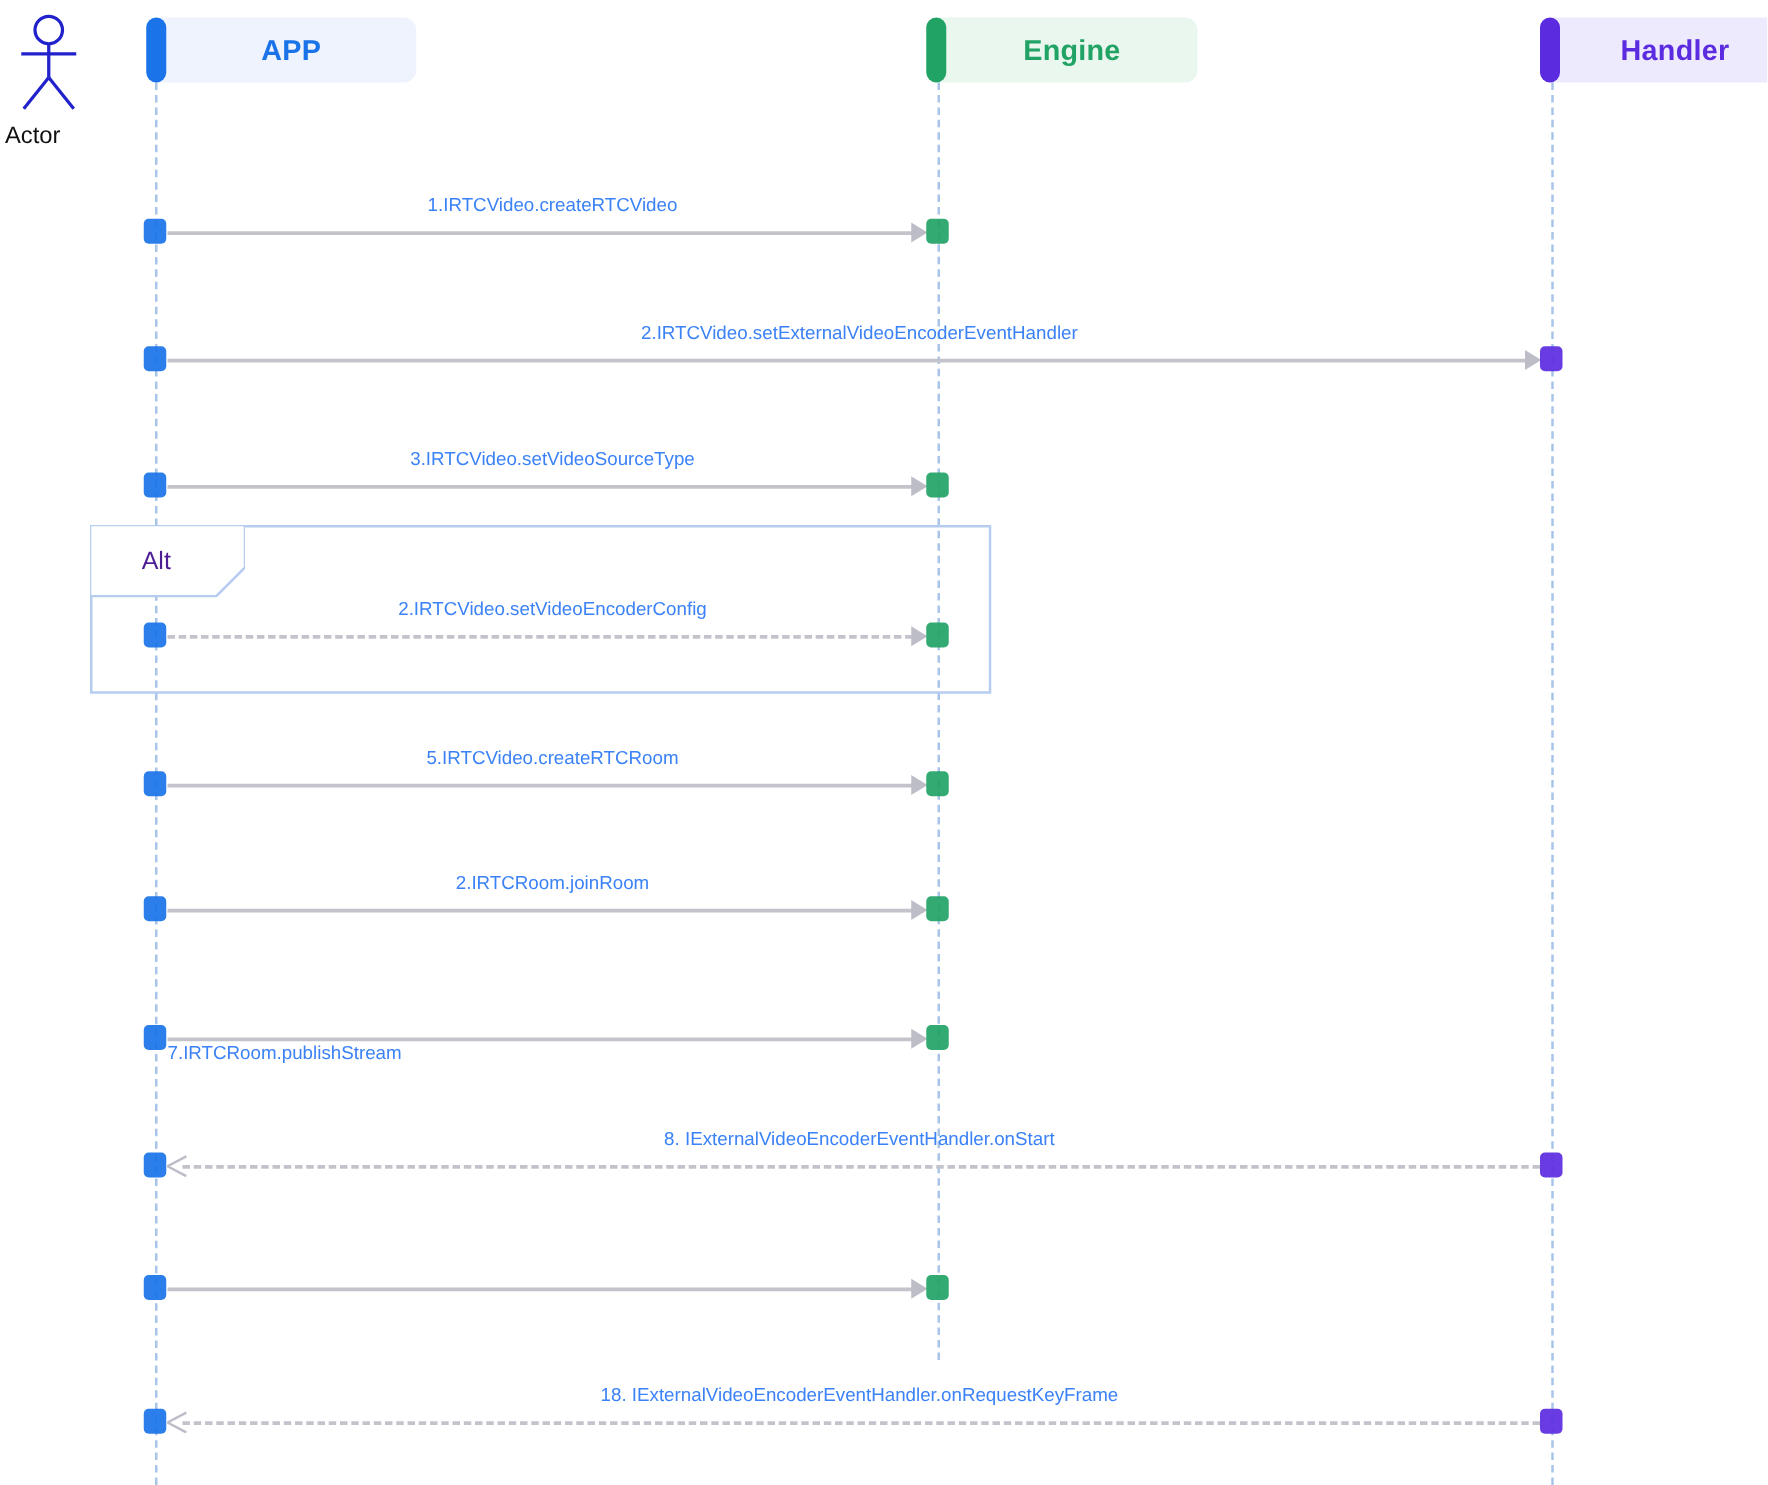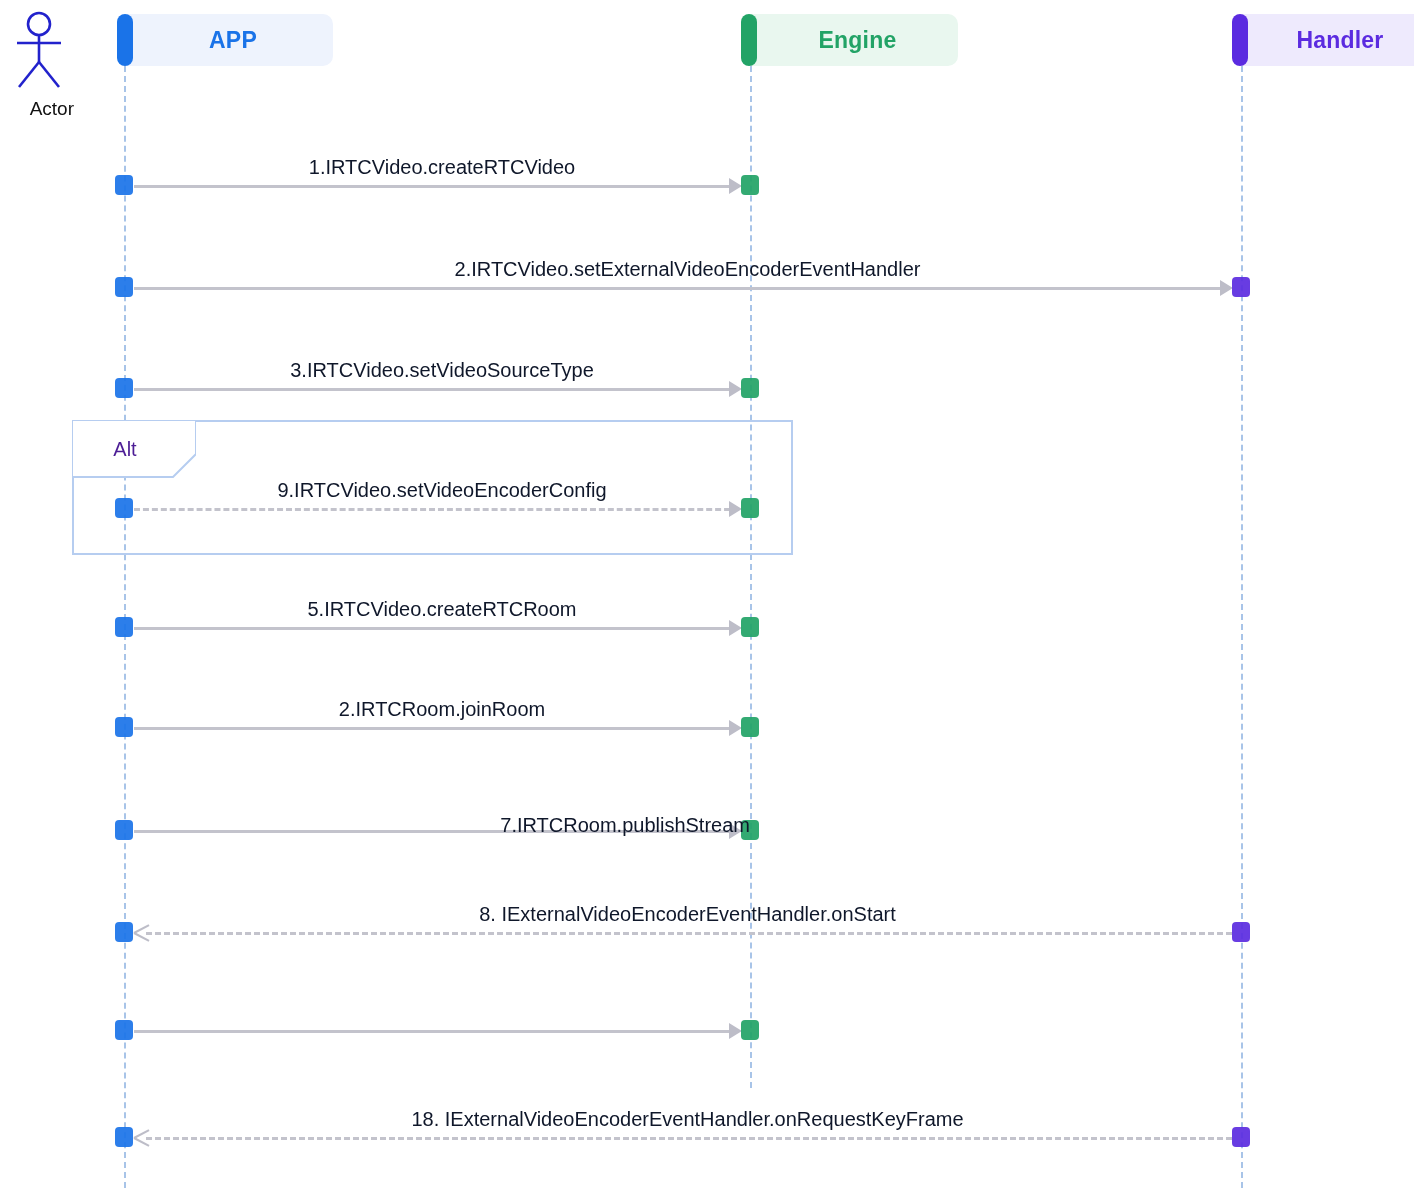--- a/index.html
+++ b/index.html
@@ -19,21 +19,21 @@
   
   .actor-wrap {
     position: absolute;
     left: 4px; top: 10px;
     width: 70px; height: 105px;
   }
   .actor-label {
     position: absolute;
     left: 0; top: 88px;
     width: 70px;
-    text-align: right;
+    text-align: left;
     font-size: 19px;
     color: #111111;
     font-family: "Liberation Sans", sans-serif;
     white-space: nowrap;
   }
 
   
   .p-head {
     position: absolute;
     top: 14px;
@@ -83,22 +83,22 @@
     position: absolute;
     height: 0;
     border-top: 3px solid #c3c3cc;
     z-index: 1;
   }
   .msg-line.dashed {
     border-top: 3px dashed #c3c3cc;
   }
   .msg-label {
     position: absolute;
-    font-size: 20px;
-    color: #0f172a;
+    font-size: 15px;
+    color: #3b82f6;
     white-space: nowrap;
     text-align: center;
     z-index: 4;
   }
   .arrow-right {
     position: absolute;
     width: 0; height: 0;
     border-top: 8px solid transparent;
     border-bottom: 8px solid transparent;
     border-left: 13px solid #bdbdc8;
@@ -198,39 +198,39 @@
   <div class="arrow-right" style="left:1220px; top:280px;"></div>
   <div class="act" style="left:115px; top:277px; background:#1a73e8;"></div>
   <div class="act" style="left:1232px; top:277px; background:#5b2be0;"></div>
 
   <div class="msg-label" style="left:134px; top:359px; width:616px; text-align:center;">3.IRTCVideo.setVideoSourceType</div>
   <div class="msg-line" style="left:134px; top:388px; width:605px;"></div>
   <div class="arrow-right" style="left:729px; top:381px;"></div>
   <div class="act" style="left:115px; top:378px; background:#1a73e8;"></div>
   <div class="act" style="left:741px; top:378px; background:#22a366;"></div>
 
-  <div class="msg-label" style="left:134px; top:479px; width:616px; text-align:center;">9.IRTCVideo.setVideoEncoderConfig</div>
+  <div class="msg-label" style="left:134px; top:479px; width:616px; text-align:center;">2.IRTCVideo.setVideoEncoderConfig</div>
   <div class="msg-line dashed" style="left:134px; top:508px; width:605px;"></div>
   <div class="arrow-right" style="left:729px; top:501px;"></div>
   <div class="act" style="left:115px; top:498px; background:#1a73e8;"></div>
   <div class="act" style="left:741px; top:498px; background:#22a366;"></div>
 
   <div class="msg-label" style="left:134px; top:598px; width:616px; text-align:center;">5.IRTCVideo.createRTCRoom</div>
   <div class="msg-line" style="left:134px; top:627px; width:605px;"></div>
   <div class="arrow-right" style="left:729px; top:620px;"></div>
   <div class="act" style="left:115px; top:617px; background:#1a73e8;"></div>
   <div class="act" style="left:741px; top:617px; background:#22a366;"></div>
 
   <div class="msg-label" style="left:134px; top:698px; width:616px; text-align:center;">2.IRTCRoom.joinRoom</div>
   <div class="msg-line" style="left:134px; top:727px; width:605px;"></div>
   <div class="arrow-right" style="left:729px; top:720px;"></div>
   <div class="act" style="left:115px; top:717px; background:#1a73e8;"></div>
   <div class="act" style="left:741px; top:717px; background:#22a366;"></div>
 
-  <div class="msg-label" style="left:134px; top:814px; width:616px; text-align:right;">7.IRTCRoom.publishStream</div>
+  <div class="msg-label" style="left:134px; top:834px; width:616px; text-align:left;">7.IRTCRoom.publishStream</div>
   <div class="msg-line" style="left:134px; top:830px; width:605px;"></div>
   <div class="arrow-right" style="left:729px; top:823px;"></div>
   <div class="act" style="left:115px; top:820px; background:#1a73e8;"></div>
   <div class="act" style="left:741px; top:820px; background:#22a366;"></div>
 
   <div class="msg-label" style="left:134px; top:903px; width:1107px; text-align:center;">8. IExternalVideoEncoderEventHandler.onStart</div>
   <div class="msg-line dashed" style="left:146px; top:932px; width:1086px;"></div>
   <div class="arrow-open-left" style="left:134px; top:923px;"></div>
   <div class="act" style="left:115px; top:922px; background:#1a73e8;"></div>
   <div class="act" style="left:1232px; top:922px; background:#5b2be0;"></div>

